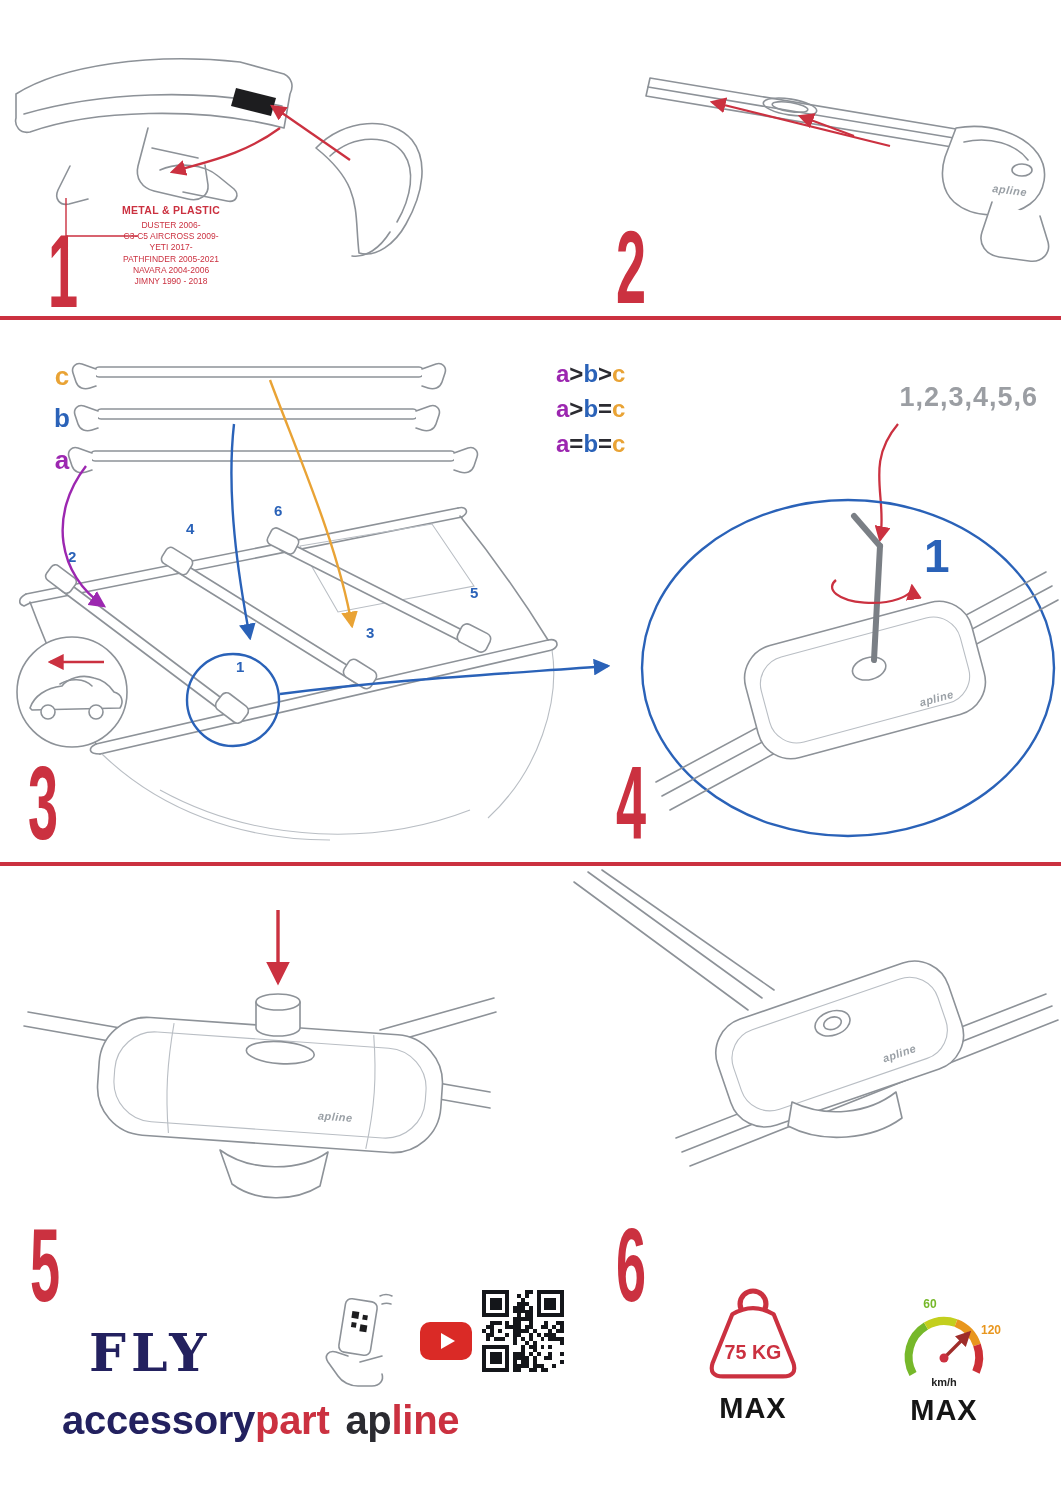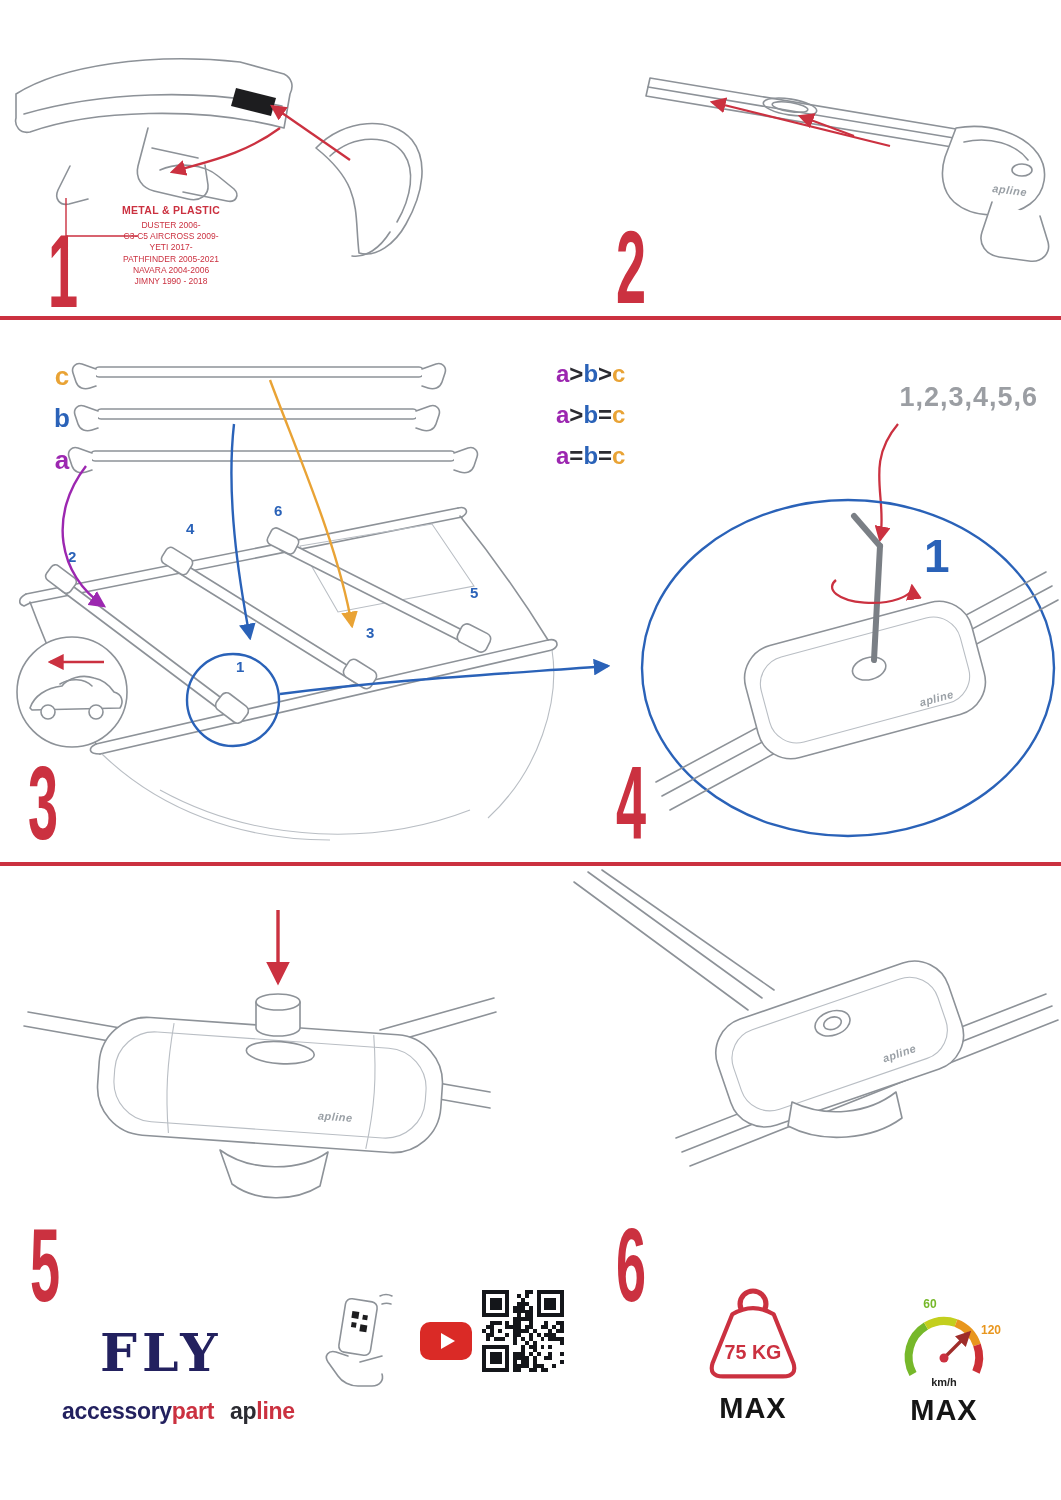--- a/index.html
+++ b/index.html
@@ -27,31 +27,31 @@
   .key{stroke:#7a7f85;stroke-width:6;fill:none;stroke-linecap:round}
   .logo-t{font-size:11px;fill:#9aa0a6;font-style:italic;font-weight:700;letter-spacing:.5px}
 
   .step-num{position:absolute;font-weight:700;font-size:104px;line-height:.8;color:var(--red);
             transform:scaleX(.52);transform-origin:left top}
   .divider{position:absolute;left:0;width:1061px;height:4px;background:var(--red)}
 
   .models{position:absolute;color:var(--red);text-align:center;font-size:8.5px;line-height:1.32;font-weight:500;width:130px}
   .models .material{font-size:10.5px;font-weight:700;margin-bottom:2px;letter-spacing:.3px}
 
-  .rules{position:absolute;display:flex;flex-direction:column;gap:13px;font-size:24px;font-weight:700}
+  .rules{position:absolute;display:flex;flex-direction:column;gap:7px;font-size:24px;font-weight:700}
   .clr-a{color:var(--purple)} .clr-b{color:var(--blue)} .clr-c{color:var(--orange)} .clr-op{color:#2b2b31}
 
   .bar-label{font-size:26px;font-weight:700}
   .t-c{fill:var(--orange)} .t-b{fill:var(--blue)} .t-a{fill:var(--purple)}
   .pos-num{font-size:15px;font-weight:700;fill:var(--blue)}
   .seq{font-size:27px;font-weight:600;fill:var(--gray-seq);letter-spacing:1px}
   .big1{font-size:46px;font-weight:700;fill:var(--blue)}
 
   .fly{position:absolute;font-family:"DejaVu Serif",serif;font-weight:700;font-size:52px;color:var(--navy);letter-spacing:5px}
-  .brandline{position:absolute;font-size:23px;font-weight:700;letter-spacing:-.3px;white-space:nowrap}
+  .brandline{position:absolute;font-size:40px;font-weight:700;letter-spacing:-.3px;white-space:nowrap}
   .navy-t{color:var(--navy)} .red-t{color:var(--red)} .dark-t{color:#2b2b31}
   .ap-gap{display:inline-block;width:16px}
 
   .max-label{position:absolute;font-size:29px;font-weight:700;color:#151515;text-align:center;letter-spacing:1px}
   .kg{font-size:19px;font-weight:700;fill:var(--red)}
   .sk-red{stroke:var(--red);fill:#fff;stroke-width:4;stroke-linejoin:round}
   .sk-red-ring{stroke:var(--red);fill:none;stroke-width:5}
   .f-red{fill:var(--red)}
   .f-yt{fill:var(--yt-red)}
   .g-green{stroke:#76b82a;stroke-width:8;fill:none}
@@ -269,21 +269,21 @@
       <rect class="ln fw" x="188" y="118" width="244" height="112" rx="36"></rect>
       <rect class="lt" x="202" y="132" width="216" height="84" rx="30"></rect>
       <ellipse class="ln" cx="310" cy="152" rx="18" ry="12"></ellipse>
       <ellipse class="ln" cx="310" cy="152" rx="9" ry="6"></ellipse>
       <text class="logo-t" x="346" y="206">apline</text>
     </g>
     <path class="ln fw" d="M262,232 c34,16 76,12 104,-10 l6,26 c-30,22 -80,26 -114,8 z"></path>
   </svg>
   <div class="step-num" style="left:616px;top:1224px">6</div>
 
-  <div class="fly" style="left:100px;top:1322px;width:120px;text-align:right">FLY</div>
+  <div class="fly" style="left:89px;top:1322px;width:120px;text-align:right">FLY</div>
   <div class="brandline" style="left:62px;top:1398px">
     <span class="navy-t">accessory</span><span class="red-t">part</span><span class="ap-gap"></span><span class="dark-t">ap</span><span class="red-t">line</span>
   </div>
 
   <svg class="abs" style="left:318px;top:1292px" width="76" height="92" viewBox="0 0 76 92">
     <g class="ln">
       <rect x="24" y="8" width="32" height="54" rx="6" transform="rotate(9 40 35)"></rect>
       <path d="M30,64 l-12,-4 c-8,-2 -12,4 -8,10 l10,14 c4,6 12,10 20,10 l14,0 c8,0 12,-6 10,-12"></path>
       <path d="M64,64 l-22,6"></path>
       <path d="M62,4 c4,-2 8,-2 12,0"></path>

